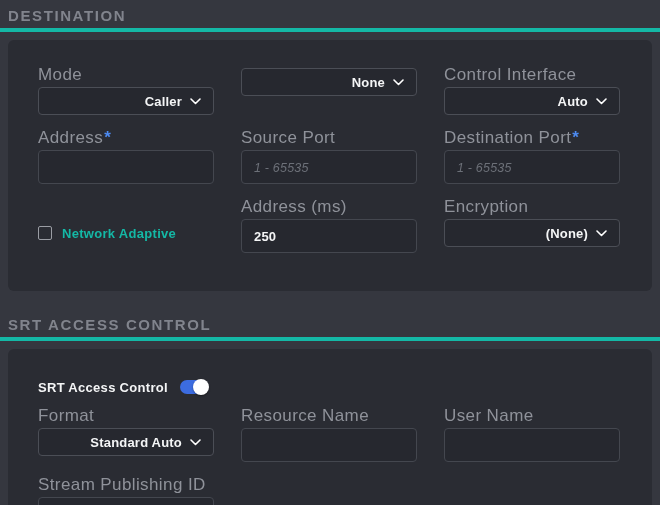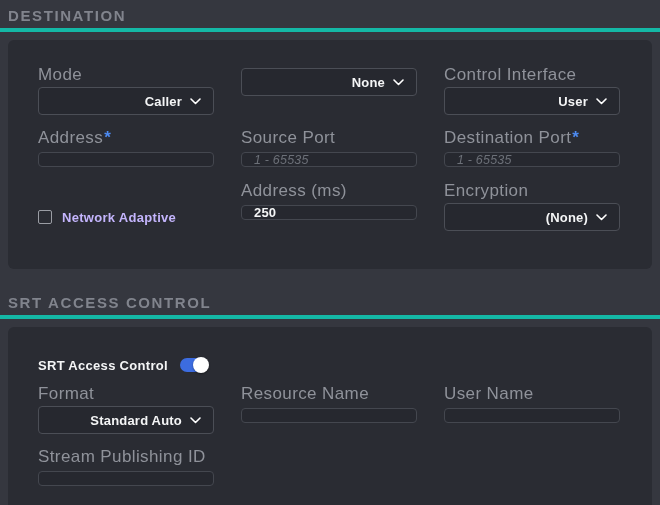--- a/index.html
+++ b/index.html
@@ -54,21 +54,21 @@
   }
   .select .sel-value {
     color:#f4f5f6;
     font-size:13px;
     font-weight:bold;
     letter-spacing:0.2px;
   }
   .chev { flex:0 0 auto; margin-left:8px; }
   .text-input {
     width:100%;
-    height:15px;
+    height:34px;
     background:#26282f;
     border:1px solid #44474f;
     border-radius:4px;
     padding:0 12px;
     color:#f4f5f6;
     font-size:13px;
     font-weight:bold;
     letter-spacing:0.2px;
     font-family:"Liberation Sans", sans-serif;
     outline:none;
@@ -89,21 +89,21 @@
     width:14px;
     height:14px;
     border:1px solid #9a9da4;
     border-radius:2px;
     background:transparent;
     cursor:pointer;
     flex:0 0 auto;
   }
   .checkbox-label {
     margin-left:10px;
-    color:#c4b5fd;
+    color:#14b8a6;
     font-size:13px;
     font-weight:bold;
     letter-spacing:0.3px;
   }
   .toggle-row {
     display:flex;
     align-items:center;
     height:20px;
     margin-bottom:12px;
   }
@@ -165,21 +165,21 @@
             <span class="sel-value">None</span>
             <svg class="chev" width="11" height="7" viewBox="0 0 11 7">
               <polyline points="1,1 5.5,5.5 10,1" fill="none" stroke="#ffffff" stroke-width="1.6" stroke-linecap="round" stroke-linejoin="round"></polyline>
             </svg>
           </div>
         </div>
 
         <div>
           <span class="field-label">Control Interface</span>
           <div class="select">
-            <span class="sel-value">User</span>
+            <span class="sel-value">Auto</span>
             <svg class="chev" width="11" height="7" viewBox="0 0 11 7">
               <polyline points="1,1 5.5,5.5 10,1" fill="none" stroke="#ffffff" stroke-width="1.6" stroke-linecap="round" stroke-linejoin="round"></polyline>
             </svg>
           </div>
         </div>
 
         <div>
           <span class="field-label">
             <span>Address</span><span class="req">*</span>
           </span>

